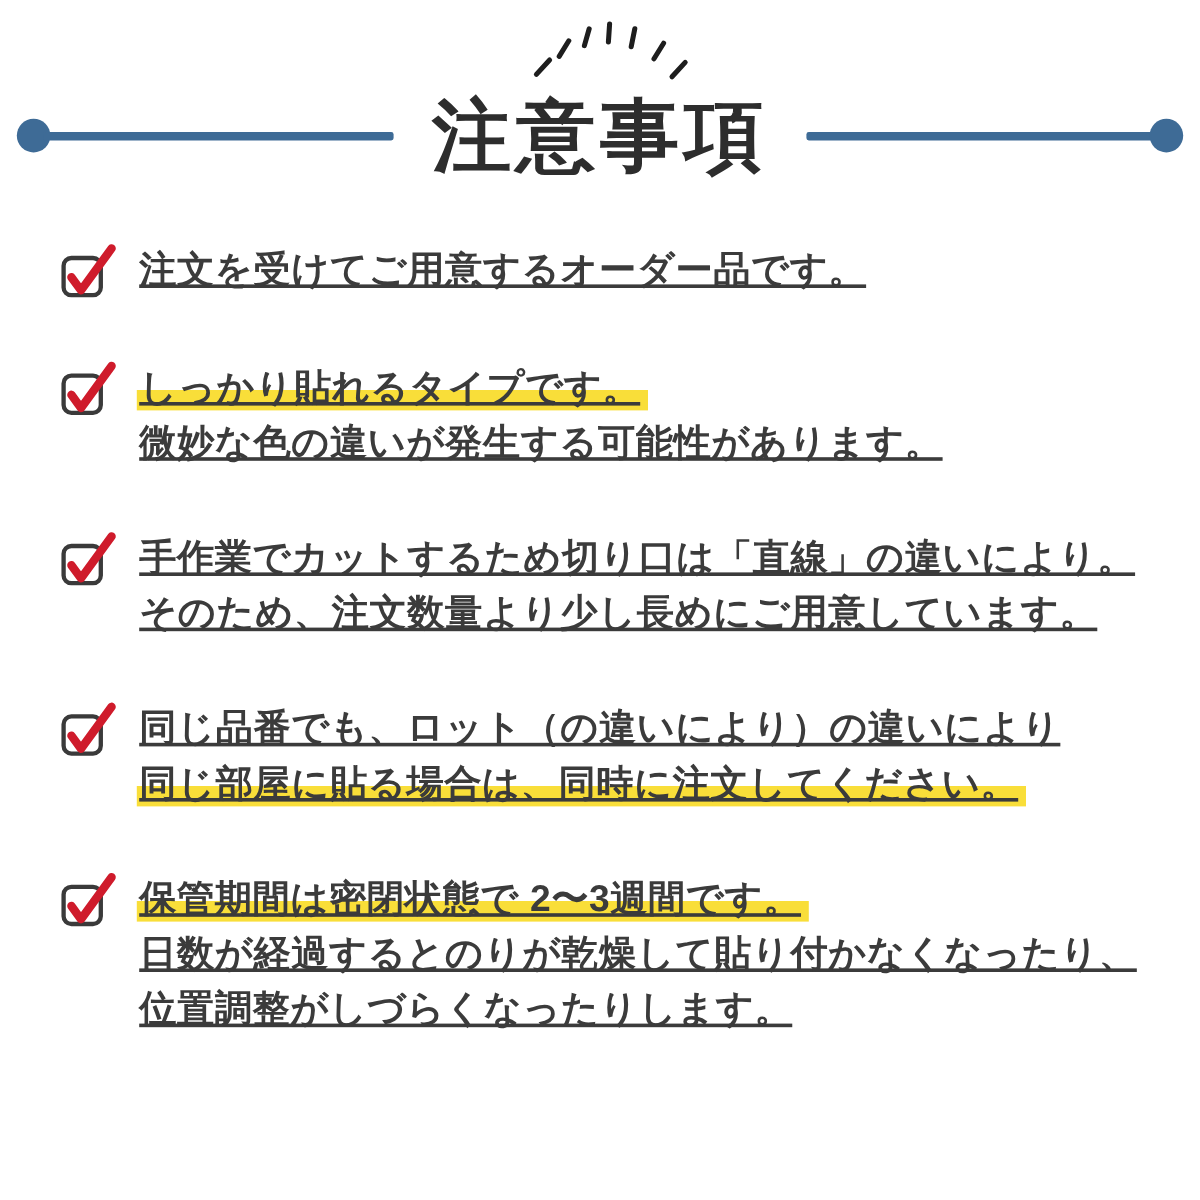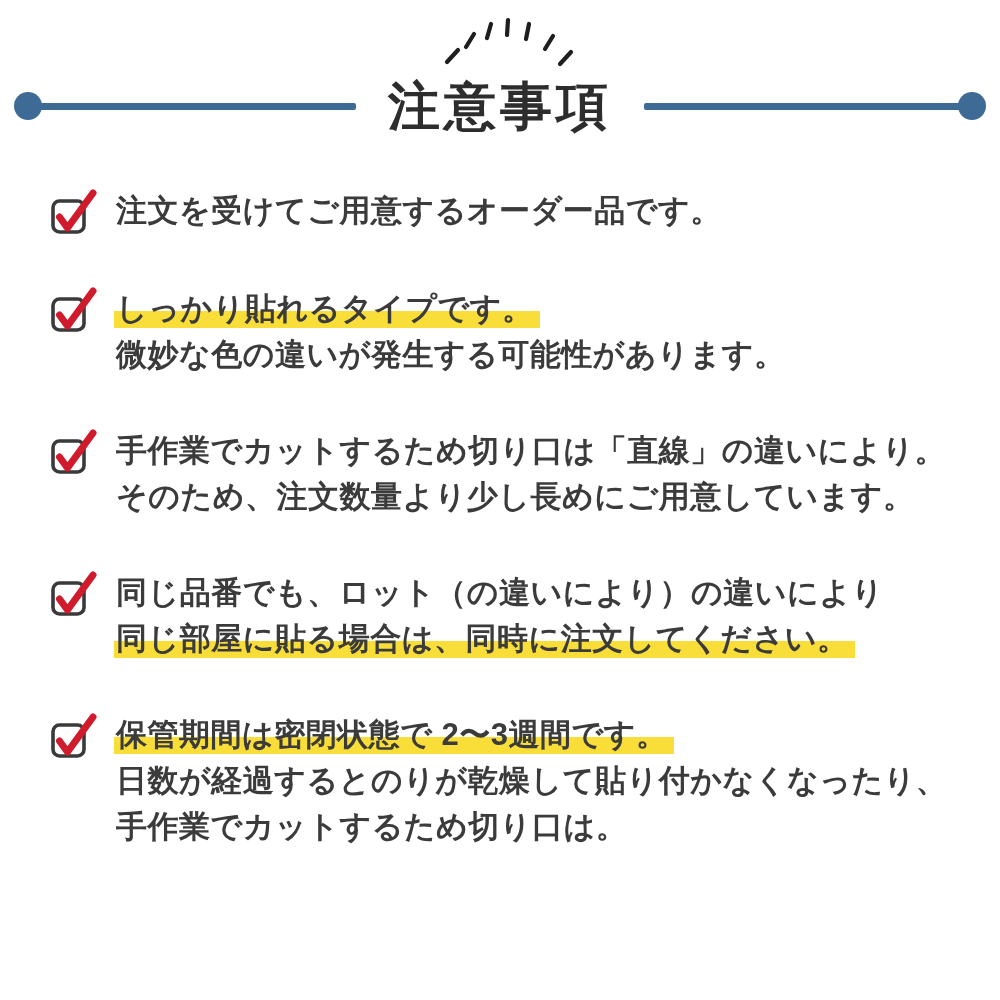--- a/index.html
+++ b/index.html
@@ -44,39 +44,40 @@
   }
   .rule{
     flex:1 1 auto;
     height:7px;
     background:var(--blue);
     border-radius:2px;
   }
   .rule.left{margin-left:-6px;}
   .rule.right{margin-right:-6px;}
   .page-title{
-    font-size:52px;
+    font-size:66px;
     line-height:1;
     font-weight:900;
     letter-spacing:4px;
     color:var(--title);
     margin:0 32px;
     white-space:nowrap;
   }
   
   .notes{
     margin-top:56px;
     padding-left:50px;
     padding-right:34px;
   }
   .note-item{
     display:flex;
     align-items:flex-start;
     gap:18px;
     margin-bottom:50px;
+    text-decoration:underline;
   }
   .check-svg{
     flex:0 0 auto;
     margin-top:0px;
   }
   .note-lines{
     flex:1 1 auto;
   }
   .note-line{
     font-size:31px;
@@ -163,16 +164,16 @@
   </div>
 
   <div class="note-item">
     <svg class="check-svg" width="48" height="48" viewBox="0 0 48 48">
       <rect x="3" y="13" width="31" height="31" rx="6.5" fill="#ffffff" stroke="#3a3a3a" stroke-width="3.6"></rect>
       <polyline points="9.5,29 17.5,40 43,5" fill="none" stroke="var(--red)" stroke-width="7" stroke-linecap="round" stroke-linejoin="round"></polyline>
     </svg>
     <div class="note-lines">
         <div class="note-line"><span class="hl">保管期間は密閉状態で 2〜3週間です。</span></div>
         <div class="note-line"><span>日数が経過するとのりが乾燥して貼り付かなくなったり、</span></div>
-        <div class="note-line"><span>手作業でカットするため切り口は。</span></div>
+        <div class="note-line"><span>位置調整がしづらくなったりします。</span></div>
       </div>
   </div>
 </main>
 
 </body></html>

